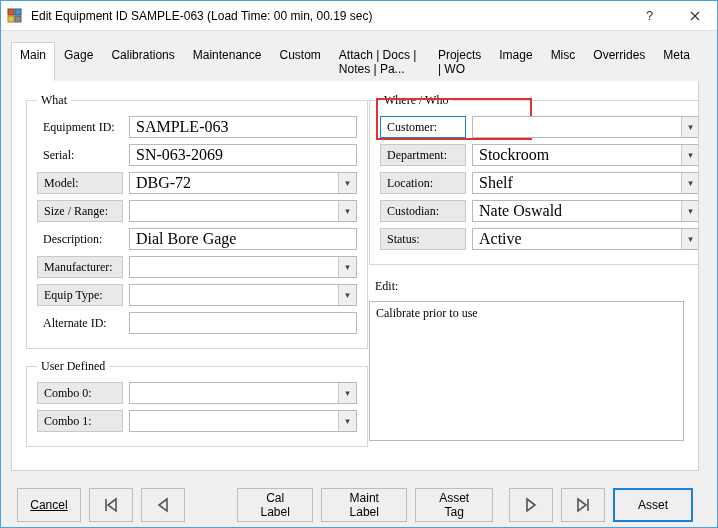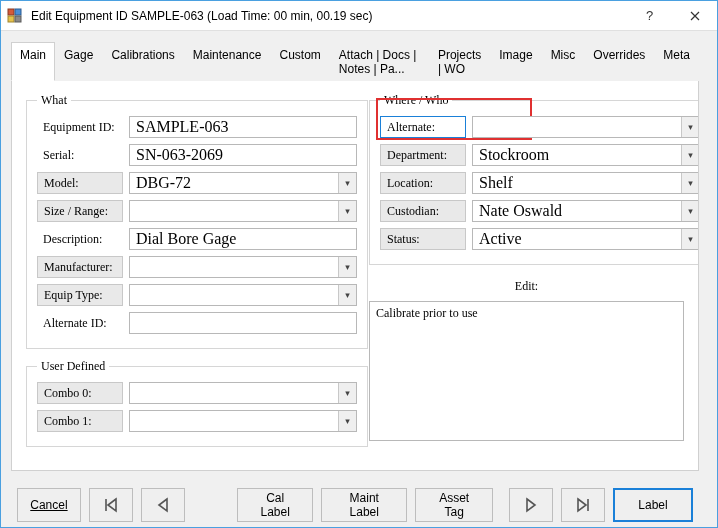--- a/index.html
+++ b/index.html
@@ -32,21 +32,21 @@
   .tabpanel {
     flex:1; background:#fff; border:1px solid #d0d0d0; border-top:none;
     padding:12px 14px 10px 14px; overflow:hidden;
   }
   .cols { display:flex; gap:28px; height:100%;font-family:Liberation Serif, serif; }
   .col { flex:1; min-width:0; }
   fieldset {
     border:1px solid #d6d6d6; margin:0 0 10px 0; padding:8px 10px 8px 10px;
   }
   legend { font-size:12px; padding:0 4px; color:#000; }
-  .row { display:flex; align-items:center; margin-bottom:6px; gap:6px;justify-content:center; }
+  .row { display:flex; align-items:center; margin-bottom:6px; gap:6px; }
   .lbl {
     width:86px; height:22px; display:flex; align-items:center;
     padding:0 6px; font-size:12px; color:#000; background:transparent;
   }
   .lbl.boxed { background:#e9e9e9; border:1px solid #c8c8c8; }
   .fld {
     flex:1; height:22px; border:1px solid #b8b8b8; background:#fff;
     padding:0 6px; font-size:16px; font-family:inherit; color:#000;
   }
   .combo { position:relative; flex:1; display:flex; }
@@ -188,21 +188,21 @@
 
         </div>
 
         <div class="col">
 
           <fieldset style="position:relative;">
             <span style="position:absolute; left:6px; top:-10px; right:auto; border:2px solid #e03030; width:156px; height:42px; pointer-events:none;"></span>
             <legend>Where / Who</legend>
 
             <div class="row">
-              <div class="lbl boxed" style="background:#fff; border:1px solid #1a80d8;">Alternate:</div>
+              <div class="lbl boxed" style="background:#fff; border:1px solid #1a80d8;">Customer:</div>
               <div class="combo">
                 <input class="fld" value="" style="">
                 <div class="arrow">▾</div>
               </div>
             </div>
             <div class="row">
               <div class="lbl boxed">Department:</div>
               <div class="combo">
                 <input class="fld" value="Stockroom" style="">
                 <div class="arrow">▾</div>
@@ -262,17 +262,17 @@
       <button class="fbtn icon-only">
         <svg width="18" height="18" viewBox="0 0 18 18">
             <path d="M5 3 L13 9 L5 15 Z" fill="none" stroke="#555" stroke-width="1.6"></path>
           </svg>
       </button>
       <button class="fbtn icon-only">
         <svg width="18" height="18" viewBox="0 0 18 18">
             <path d="M4 3 L12 9 L4 15 Z M14 3 V15" fill="none" stroke="#555" stroke-width="1.6"></path>
           </svg>
       </button>
-      <button class="fbtn primary" style="min-width:80px;">Label</button>
+      <button class="fbtn primary" style="min-width:80px;">Asset</button>
     </div>
 
   </div>
 </div>
 
 </body></html>

